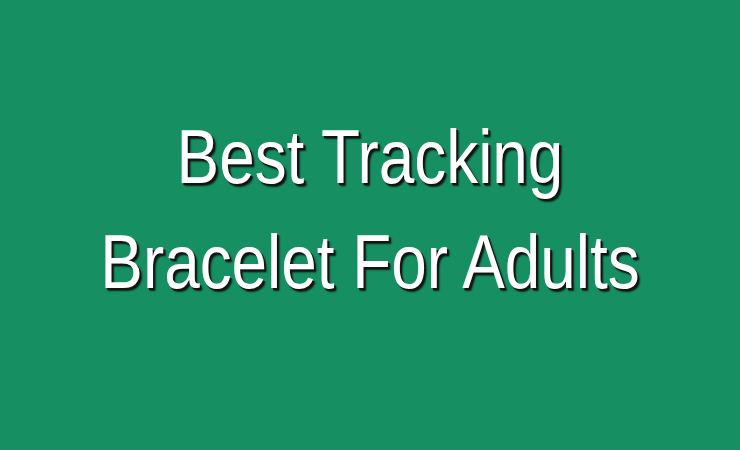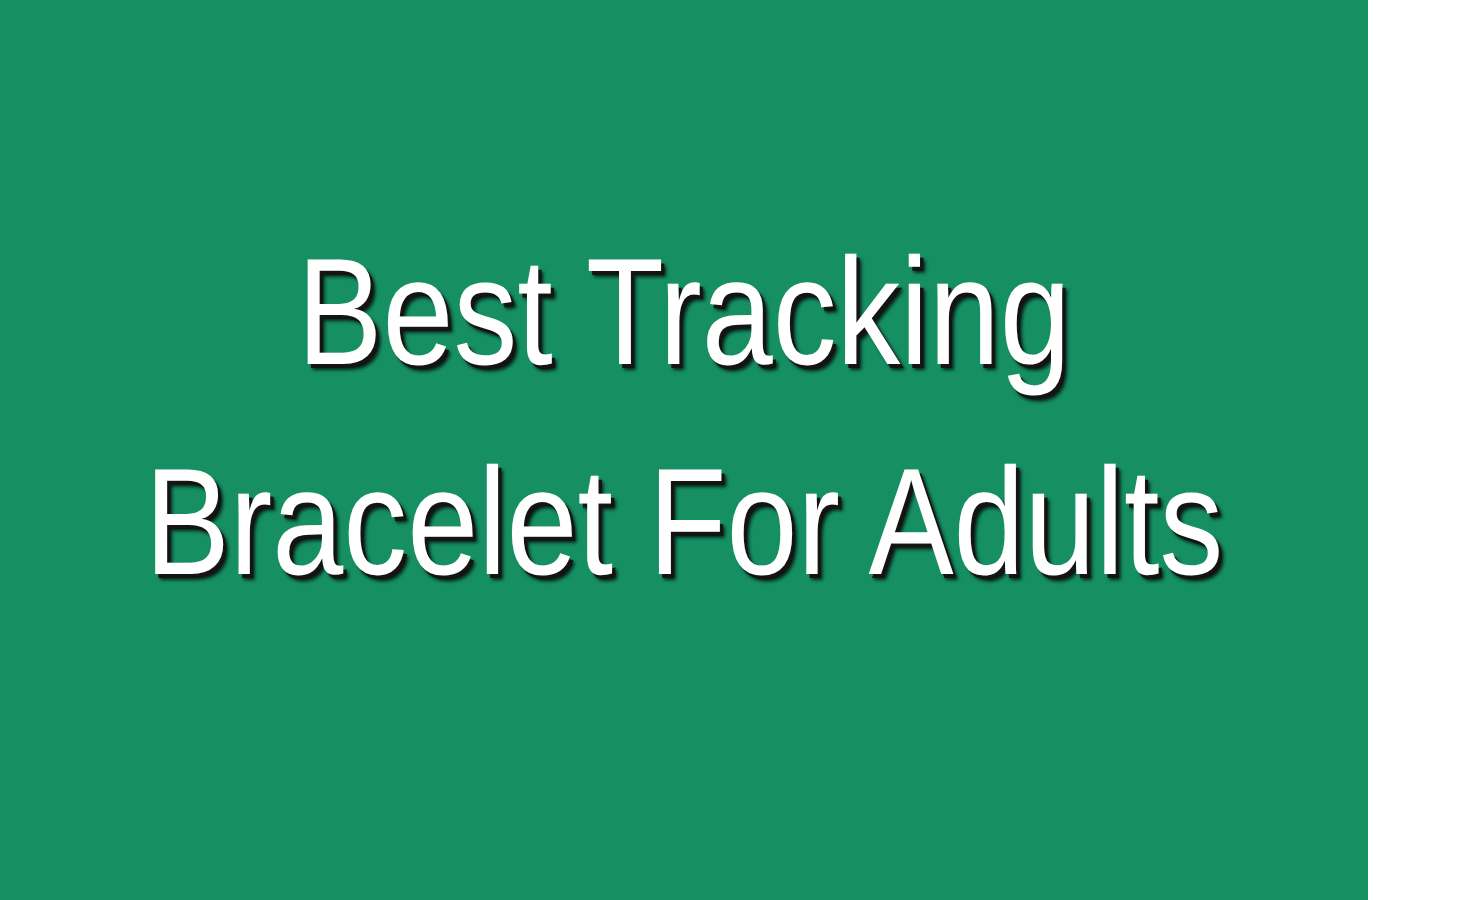--- a/index.html
+++ b/index.html
@@ -8,21 +8,21 @@
   }
   body {
     width: 740px;
     height: 450px;
     overflow: hidden;
     font-family: "Liberation Sans", "DejaVu Sans", sans-serif;
   }
 
   #banner {
     position: relative;
-    width: 684px;
+    width: 740px;
     height: 450px;
     box-sizing: border-box;
     display: flex;
     align-items: center;
     justify-content: center;
     background: #169063;
   }
 
   #title-block {
     width: 100%;

